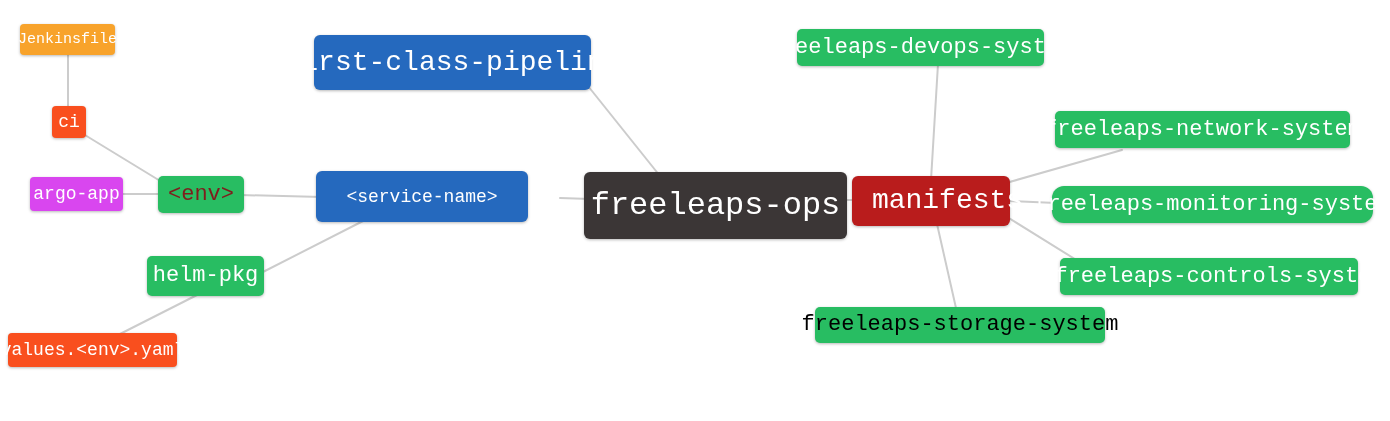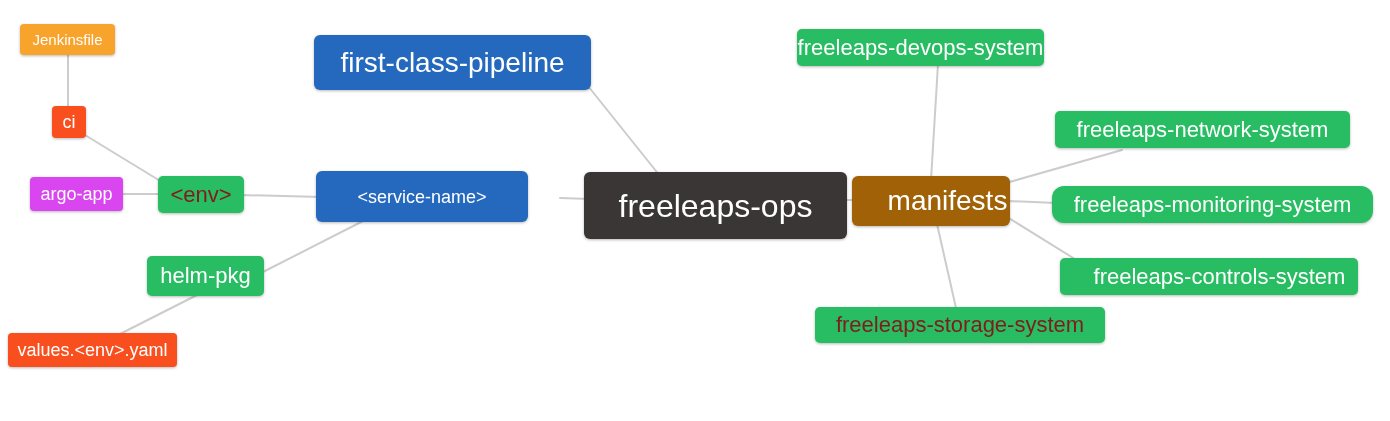--- a/index.html
+++ b/index.html
@@ -32,20 +32,21 @@
     box-sizing: border-box;
     display: flex;
     align-items: center;
     justify-content: center;
     color: #ffffff;
     white-space: nowrap;
     cursor: pointer;
     box-shadow: 0 1px 3px rgba(0,0,0,0.28);
     user-select: none;
     line-height: 1;
+    font-family: Liberation Mono, monospace;
   }
 </style>
 </head>
 <body>
 
 <div class="canvas">
   <svg class="edge-layer" viewBox="0 0 1390 421">
       <line x1="68" y1="50" x2="68" y2="112" stroke="#cccccc"></line>
       <line x1="80" y1="132" x2="175" y2="190" stroke="#cccccc"></line>
       <line x1="118" y1="194" x2="165" y2="194" stroke="#cccccc"></line>
@@ -58,26 +59,26 @@
       <line x1="938" y1="64" x2="931" y2="180" stroke="#cccccc"></line>
       <line x1="1006" y1="183" x2="1122" y2="150" stroke="#cccccc"></line>
       <line x1="1008" y1="201" x2="1056" y2="203" stroke="#cccccc"></line>
       <line x1="1004" y1="215" x2="1078" y2="261" stroke="#cccccc"></line>
       <line x1="937" y1="224" x2="956" y2="308" stroke="#cccccc"></line>
     </svg>
   <div id="nodes">
       <div class="node" style="left: 584px; top: 172px; width: 263px; height: 67px; font-size: 32px; border-radius: 6px; background: rgb(59, 54, 54); color: rgb(255, 255, 255);">freeleaps-ops</div>
       <div class="node" style="left: 314px; top: 35px; width: 277px; height: 55px; font-size: 28px; border-radius: 6px; background: rgb(37, 105, 190); color: rgb(255, 255, 255);">first-class-pipeline</div>
       <div class="node" style="left: 316px; top: 171px; width: 212px; height: 51px; font-size: 18px; border-radius: 6px; background: rgb(37, 105, 190); color: rgb(255, 255, 255);">&lt;service-name&gt;</div>
-      <div class="node" style="left: 852px; top: 176px; width: 158px; height: 50px; font-size: 28px; border-radius: 6px; background: #a16207; color: rgb(255, 255, 255); padding-left: 33px;">manifests</div>
+      <div class="node" style="left: 852px; top: 176px; width: 158px; height: 50px; font-size: 28px; border-radius: 6px; background: #b91c1c; color: rgb(255, 255, 255); padding-left: 33px;">manifests</div>
       <div class="node" style="left: 158px; top: 176px; width: 86px; height: 37px; font-size: 22px; border-radius: 5px; background: rgb(40, 189, 98); color: #7f1d1d;">&lt;env&gt;</div>
       <div class="node" style="left: 147px; top: 256px; width: 117px; height: 40px; font-size: 22px; border-radius: 5px; background: rgb(40, 189, 98); color: rgb(255, 255, 255);">helm-pkg</div>
       <div class="node" style="left: 52px; top: 106px; width: 34px; height: 32px; font-size: 18px; border-radius: 4px; background: rgb(249, 79, 30); color: rgb(255, 255, 255);">ci</div>
       <div class="node" style="left: 30px; top: 177px; width: 93px; height: 34px; font-size: 18px; border-radius: 4px; background: #d946ef; color: rgb(255, 255, 255);">argo-app</div>
       <div class="node" style="left: 20px; top: 24px; width: 95px; height: 31px; font-size: 15px; border-radius: 4px; background: rgb(248, 163, 43); color: rgb(255, 255, 255);">Jenkinsfile</div>
       <div class="node" style="left: 8px; top: 333px; width: 169px; height: 34px; font-size: 18px; border-radius: 4px; background: rgb(249, 79, 30); color: rgb(255, 255, 255);">values.&lt;env&gt;.yaml</div>
       <div class="node" style="left: 797px; top: 29px; width: 247px; height: 37px; font-size: 22px; border-radius: 5px; background: rgb(40, 189, 98); color: rgb(255, 255, 255);">freeleaps-devops-system</div>
       <div class="node" style="left: 1055px; top: 111px; width: 295px; height: 37px; font-size: 22px; border-radius: 5px; background: rgb(40, 189, 98); color: rgb(255, 255, 255);">freeleaps-network-system</div>
       <div class="node" style="left: 1052px; top: 186px; width: 321px; height: 37px; font-size: 22px; border-radius: 12px; background: rgb(40, 189, 98); color: rgb(255, 255, 255);">freeleaps-monitoring-system</div>
       <div class="node" style="left: 1060px; top: 258px; width: 298px; height: 37px; font-size: 22px; border-radius: 5px; background: rgb(40, 189, 98); color: rgb(255, 255, 255); padding-left: 21px;">freeleaps-controls-system</div>
-      <div class="node" style="left: 815px; top: 307px; width: 290px; height: 36px; font-size: 22px; border-radius: 5px; background: rgb(40, 189, 98); color: #7f1d1d;">freeleaps-storage-system</div>
+      <div class="node" style="left: 815px; top: 307px; width: 290px; height: 36px; font-size: 22px; border-radius: 5px; background: rgb(40, 189, 98); color: #000000;">freeleaps-storage-system</div>
     </div>
 </div>
 
 </body></html>

